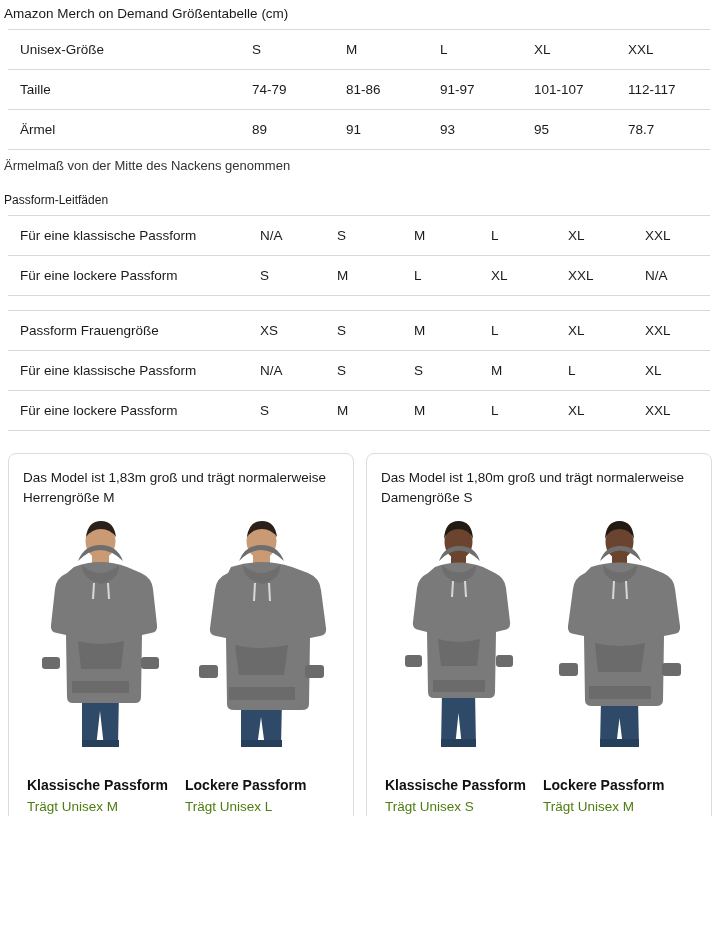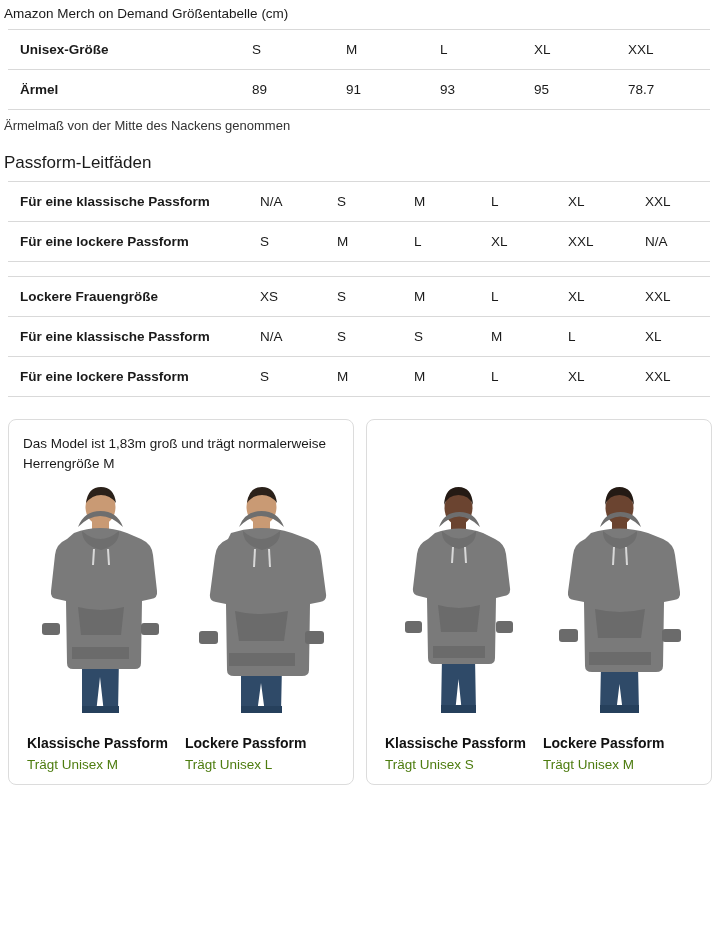--- a/index.html
+++ b/index.html
@@ -35,36 +35,36 @@
   table.sizing td {
     font-size: 13.5px;
     color: #1a1a1a;
     padding: 12px 6px 12px 12px;
     border-top: 1px solid #d9d9d9;
     border-bottom: 1px solid #d9d9d9;
     text-align: left;
     vertical-align: middle;
     white-space: nowrap;
   }
-  table.sizing tr td:first-child { font-weight: 700; }
+  table.sizing tr td:first-child { font-weight: 400; }
   table.sizing tr:not(:first-child) td { border-top: none; }
 
   .main-table col.c0 { width: 232px; }
   .main-table col.cx { width: 94px; }
 
   .fit-table col.c0 { width: 240px; }
   .fit-table col.cx { width: 77px; }
 
   .note {
     font-size: 13px;
     color: #333333;
     padding: 8px 0 4px 4px;
   }
   .section-label {
-    font-size: 17px;
+    font-size: 12px;
     color: #1a1a1a;
     padding: 16px 0 8px 4px;
   }
   .gap { height: 14px; }
 
   .models {
     display: flex;
     gap: 12px;
     margin: 22px 8px 0 8px;
   }
@@ -91,21 +91,21 @@
     gap: 6px;
   }
   .figure-wrap {
     width: 50%;
     display: flex;
     flex-direction: column;
     align-items: center;
   }
   .fig-labels {
     display: flex;
-    margin-top: 18px;
+    margin-top: 26px;
   }
   .fig-label {
     width: 50%;
     text-align: left;
     padding-left: 4px;
   }
   .fig-label .fit-name {
     display: block;
     font-size: 14px;
     font-weight: 700;
@@ -138,20 +138,28 @@
     <tbody>
       <tr>
         <td>Unisex-Größe</td>
         <td>S</td>
         <td>M</td>
         <td>L</td>
         <td>XL</td>
         <td>XXL</td>
       </tr>
       <tr>
+        <td>Taille</td>
+        <td>74-79</td>
+        <td>81-86</td>
+        <td>91-97</td>
+        <td>101-107</td>
+        <td>112-117</td>
+      </tr>
+      <tr>
         <td>Ärmel</td>
         <td>89</td>
         <td>91</td>
         <td>93</td>
         <td>95</td>
         <td>78.7</td>
       </tr>
     </tbody>
   </table>
 
@@ -198,21 +206,21 @@
         <col class="c0">
         <col class="cx">
         <col class="cx">
         <col class="cx">
         <col class="cx">
         <col class="cx">
         <col class="cx">
       </colgroup>
     <tbody>
       <tr>
-        <td>Lockere Frauengröße</td>
+        <td>Passform Frauengröße</td>
         <td>XS</td>
         <td>S</td>
         <td>M</td>
         <td>L</td>
         <td>XL</td>
         <td>XXL</td>
       </tr>
       <tr>
         <td>Für eine klassische Passform</td>
         <td>N/A</td>
@@ -294,20 +302,21 @@
           <span class="fit-sub">Trägt Unisex M</span>
         </div>
         <div class="fig-label">
           <span class="fit-name">Lockere Passform</span>
           <span class="fit-sub">Trägt Unisex L</span>
         </div>
       </div>
     </div>
 
     <div class="model-card">
+      <div class="caption">Das Model ist 1,80m groß und trägt normalerweise Damengröße S</div>
       <div class="figures">
 
         <div class="figure-wrap">
           <svg width="150" height="236" viewBox="0 0 150 236">
             <path d="M58 176 L57 232 L71 232 L74.5 198 L78 232 L92 232 L91 176 Z" fill="#2f4a68"></path>
             <rect x="57" y="224" width="35" height="8" fill="#26405c"></rect>
             <rect x="67" y="38" width="15" height="14" fill="#6b4430"></rect>
             <ellipse cx="74.5" cy="27" rx="14" ry="17" fill="#6b4430"></ellipse>
             <path d="M60 24 q1 -18 14.5 -18 q13.5 0 14.5 18 q-4 -10 -14.5 -10 q-10.5 0 -14.5 10 Z" fill="#241a14"></path>
             <path d="M51 52 q24 -9 48 0 l12 6 q10 5 11 15 l4 34 q1 7 -6 8 l-8 2 l-1 60 q0 6 -6 6 l-55 0 q-6 0 -6 -6 l-1 -60 l-8 -2 q-7 -1 -6 -8 l4 -34 q1 -10 11 -15 Z" fill="#7a7a7a"></path>

